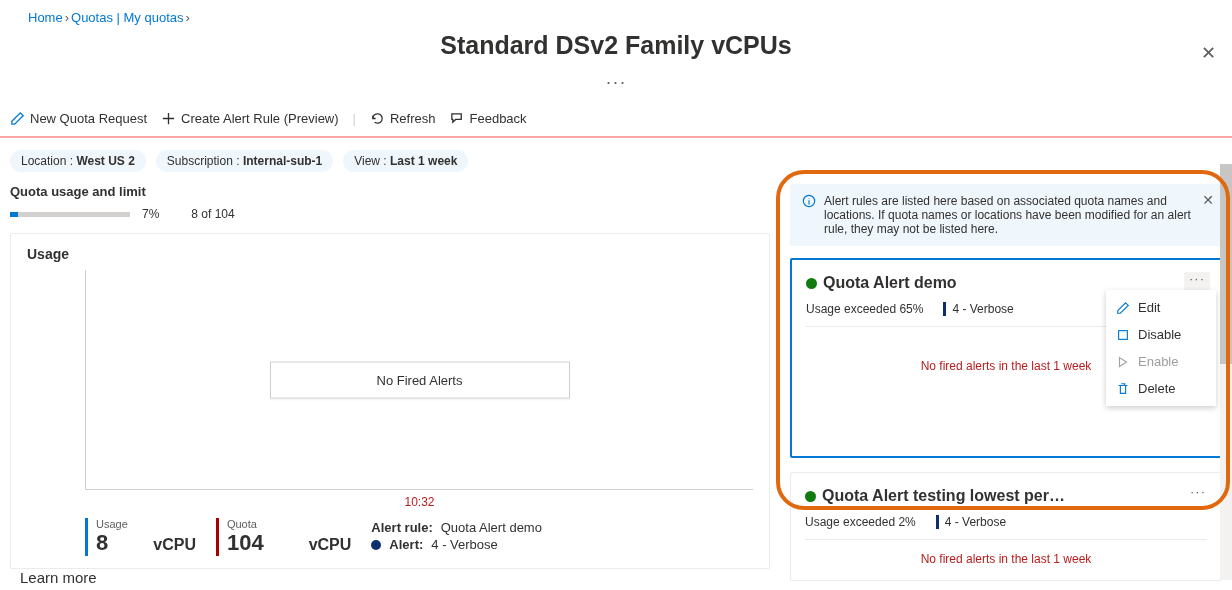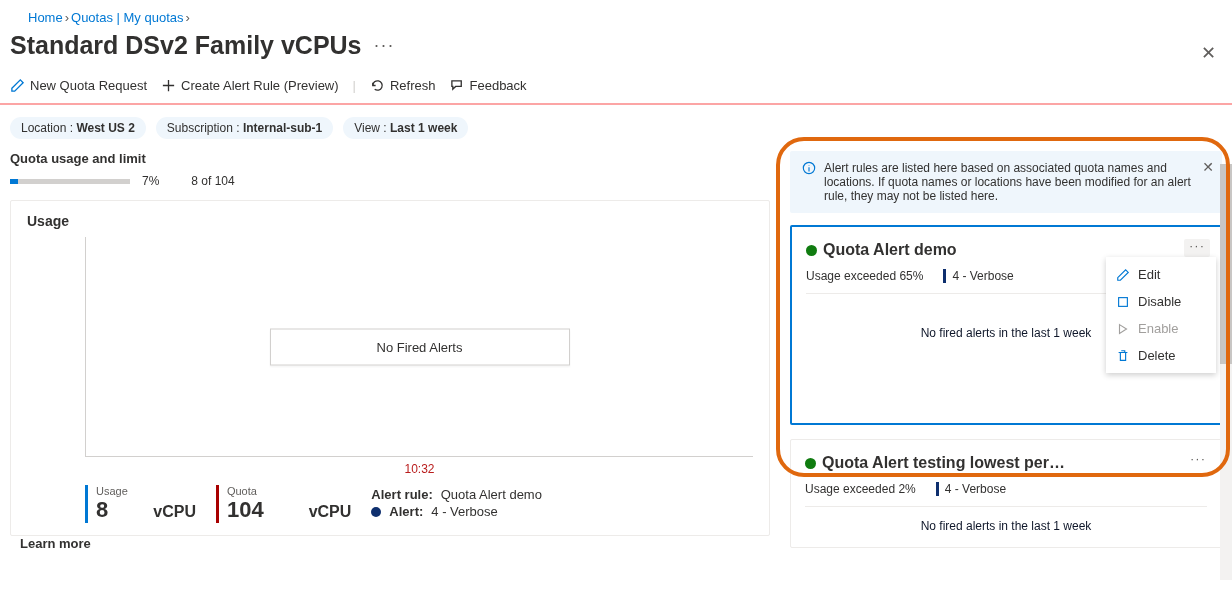--- a/index.html
+++ b/index.html
@@ -6,21 +6,21 @@
     body { font-family: "Segoe UI", -apple-system, sans-serif; font-size: 13px; color: #323130; background: #fff; }
 
     .page { width: 1232px; height: 590px; position: relative; overflow: hidden; }
 
     
     .breadcrumb { display: flex; align-items: center; gap: 2px; font-size: 13px; color: #0078d4; padding: 10px 28px 6px; }
     .breadcrumb span.sep { color: #605e5c; }
     .breadcrumb a { color: #0078d4; cursor: pointer; }
 
     
-    .title-row { display: flex; align-items: center; padding: 0 10px 18px; gap: 12px; }
+    .title-row { display: flex; align-items: center; padding: 0 10px 18px; gap: 12px; flex-direction: column; }
     .title-row h1 { font-size: 25px; font-weight: 600; color: #323130; }
     .title-more { color: #605e5c; font-size: 18px; letter-spacing: 1px; cursor: pointer; }
     .title-close { position: absolute; right: 16px; top: 42px; font-size: 18px; color: #605e5c; cursor: pointer; }
 
     
     .toolbar { display: flex; align-items: center; gap: 14px; padding: 0 10px 10px; font-size: 13px; color: #323130; border-bottom: 2px solid #fca5a5; }
     .toolbar .tb-item { display: flex; align-items: center; gap: 5px; cursor: pointer; }
     .toolbar .tb-sep { color: #d2d0ce; }
     .toolbar svg { width: 15px; height: 15px; }
 
@@ -55,37 +55,37 @@
     .uq-block { border-left: 3px solid #0078d4; padding-left: 8px; }
     .uq-block.quota { border-left-color: #a80000; }
     .uq-label { font-size: 11px; color: #605e5c; }
     .uq-val { font-size: 22px; font-weight: 600; }
     .uq-val small { font-size: 16px; font-weight: 700; padding-left: 45px; }
 
     .alert-info { font-size: 13px; }
     .alert-info .row { display: flex; align-items: center; gap: 8px; margin: 2px 0; }
     .alert-info .dot { width: 10px; height: 10px; border-radius: 50%; background: #0e2f6e; display: inline-block; }
 
-    .learn-more { font-weight: 700; font-size: 13px; margin-top: 0; padding-left: 10px; }
+    .learn-more { font-weight: 400; font-size: 15px; margin-top: 0; padding-left: 10px; }
 
     
     .highlight-ring { position: absolute; top: -14px; left: -14px; right: -8px; height: 340px; border: 4px solid #e0680e; border-radius: 28px; pointer-events: none; z-index: 2; }
 
     .info-banner { display: flex; gap: 8px; background: #eff6fc; padding: 10px 12px; font-size: 12px; color: #323130; border-radius: 2px; position: relative; margin-bottom: 12px; }
     .info-banner .info-i { width: 14px; height: 14px; flex-shrink: 0; }
     .info-banner .close { position: absolute; right: 8px; top: 8px; font-size: 14px; color: #605e5c; cursor: pointer; }
 
     .alert-card { border: 2px solid #0078d4; border-radius: 2px; padding: 14px; margin-bottom: 14px; position: relative; min-height: 200px; background: #fff; }
     .alert-card.secondary { border: 1px solid #edebe9; min-height: 100px; }
     .alert-card .hdr { display: flex; align-items: center; gap: 6px; font-size: 16px; font-weight: 600; }
     .alert-card .hdr .status-dot { width: 11px; height: 11px; border-radius: 50%; background: #107c10; }
     .alert-card .card-more { position: absolute; right: 10px; top: 12px; color: #605e5c; cursor: pointer; background: #f3f2f1; width: 26px; height: 18px; text-align: center; border-radius: 2px; font-size: 13px; line-height: 14px; letter-spacing: 1px; }
     .alert-card .meta { display: flex; align-items: center; gap: 20px; font-size: 12px; margin-top: 10px; padding-bottom: 10px; border-bottom: 1px solid #edebe9; }
     .alert-card .meta .vbar { border-left: 3px solid #0e2f6e; padding-left: 6px; }
-    .alert-card .no-fired { text-align: center; font-size: 12px; color: #0f172a; margin-top: 32px; }
+    .alert-card .no-fired { text-align: center; font-size: 12px; color: #b91c1c; margin-top: 32px; }
 
     
     .context-menu { position: absolute; right: 4px; top: 30px; width: 110px; background: #fff; box-shadow: 0 2px 6px rgba(0,0,0,0.2); z-index: 10; padding: 4px 0; font-size: 13px; }
     .context-menu .mi { display: flex; align-items: center; gap: 8px; padding: 6px 10px; cursor: pointer; }
     .context-menu .mi.disabled { color: #a19f9d; cursor: default; }
     .context-menu .mi svg { width: 14px; height: 14px; }
 
     
     .fake-scroll { position: absolute; right: 0; top: 164px; width: 12px; height: 416px; background: #f3f2f1; }
     .fake-scroll .thumb { width: 100%; height: 200px; background: #c8c6c4; }

